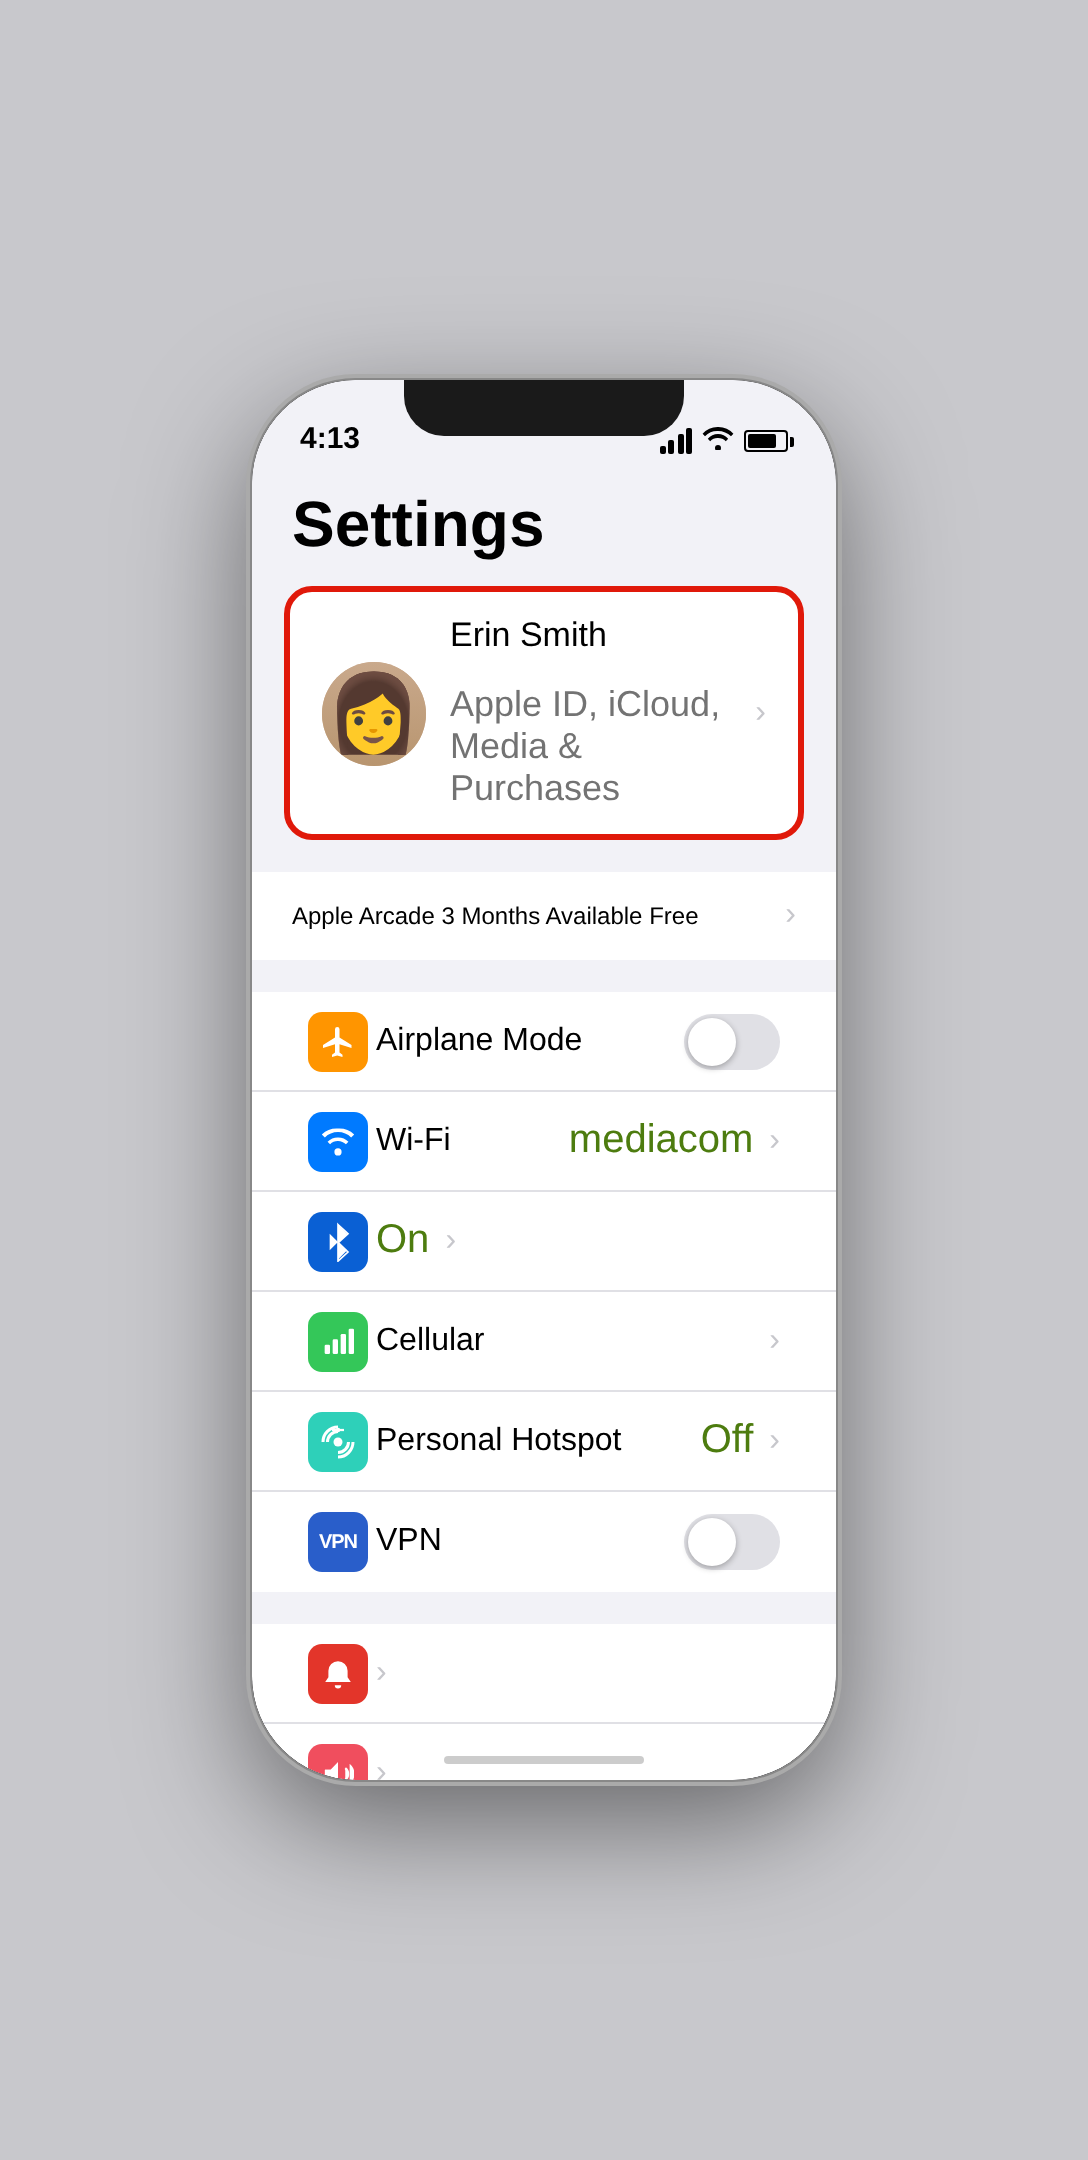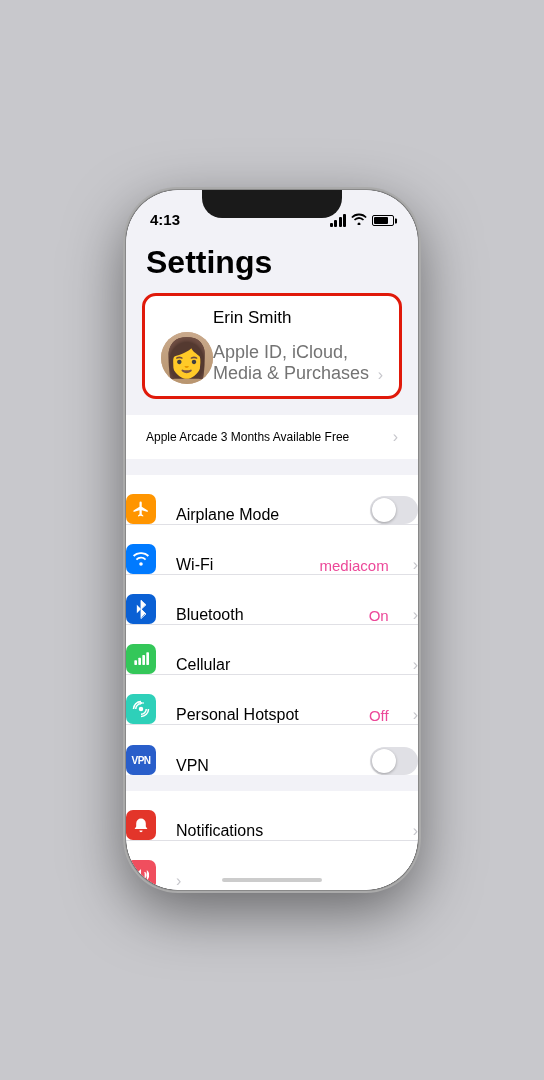--- a/index.html
+++ b/index.html
@@ -162,22 +162,23 @@
     .profile-section {
       margin: 0 16px 16px;
       border-radius: 14px;
       background: #fff;
       border: 3px solid #e0190a;
       overflow: hidden;
     }
 
     .profile-row {
       display: flex;
-      align-items: flex-end;
+      align-items: center;
       padding: 12px 16px;
+      gap: 12px;
     }
 
     .avatar {
       width: 52px;
       height: 52px;
       border-radius: 50%;
       overflow: hidden;
       flex-shrink: 0;
       background: #c9a98c;
       display: flex;
@@ -244,25 +245,25 @@
 
     
     .settings-group {
       background: #fff;
       margin-bottom: 16px;
       overflow: hidden;
     }
 
     .settings-row {
       display: flex;
-      align-items: flex-end;
-      padding: 0 0;
+      align-items: center;
+      padding: 0 28px;
       height: 50px;
       border-bottom: 0.5px solid #e0e0e5;
-      gap: 20px;
+      gap: 4px;
       background: #fff;
     }
 
     .settings-row:last-child {
       border-bottom: none;
     }
 
     .settings-icon {
       width: 30px;
       height: 30px;
@@ -284,22 +285,22 @@
     .icon-pink { background: #f04e5e; }
     .icon-purple { background: #5856d6; }
 
     .settings-label {
       flex: 1;
       font-size: 16px;
       color: #000;
     }
 
     .settings-value {
-      font-size: 15px;
-      color: #ec4899;
+      font-size: 20px;
+      color: #4d7c0f;
       margin-right: 4px;
     }
 
     .toggle {
       width: 48px;
       height: 28px;
       background: #e0e0e5;
       border-radius: 14px;
       position: relative;
       flex-shrink: 0;
@@ -407,21 +408,20 @@
           <span class="chevron">›</span>
         </div>
 
         <div class="settings-row">
           <div class="settings-icon icon-blue-dark">
             <svg width="14" height="20" viewBox="0 0 14 24" fill="white">
               <path d="M12.5 7L7 1.5v21L12.5 17l-5-5 5-5zM2 7l5 5-5 5"></path>
               <path d="M7 1.5L13 7l-6 5.5L13 18l-6 5.5V1.5z" stroke="white" strokewidth="1.5" fill="none"></path>
             </svg>
           </div>
-          <span class="settings-label">Bluetooth</span>
           <span class="settings-value">On</span>
           <span class="chevron">›</span>
         </div>
 
         <div class="settings-row">
           <div class="settings-icon icon-green">
             <svg width="16" height="16" viewBox="0 0 24 24" fill="white">
               <rect x="2" y="14" width="4" height="7" rx="1"></rect>
               <rect x="8" y="10" width="4" height="11" rx="1"></rect>
               <rect x="14" y="6" width="4" height="15" rx="1"></rect>
@@ -457,21 +457,20 @@
       </div>
 
       <div class="settings-group">
 
         <div class="settings-row">
           <div class="settings-icon icon-red">
             <svg width="16" height="18" viewBox="0 0 20 22" fill="white">
               <path d="M18 16H2l2-3V9a6 6 0 0 1 12 0v4l2 3zm-8 4a2 2 0 0 0 2-2H8a2 2 0 0 0 2 2z"></path>
             </svg>
           </div>
-          <span class="settings-label">Notifications</span>
           <span class="chevron">›</span>
         </div>
 
         <div class="settings-row">
           <div class="settings-icon icon-pink">
             <svg width="16" height="18" viewBox="0 0 22 22" fill="white">
               <path d="M11 3L6 8H2v6h4l5 5V3zM16 7a5 5 0 0 1 0 8M19 4a9 9 0 0 1 0 14"></path>
               <path d="M11 3L6 8H2v6h4l5 5V3z" fill="white"></path>
               <path d="M16 7a5 5 0 0 1 0 8" stroke="white" stroke-width="1.5" fill="none"></path>
             </svg>

